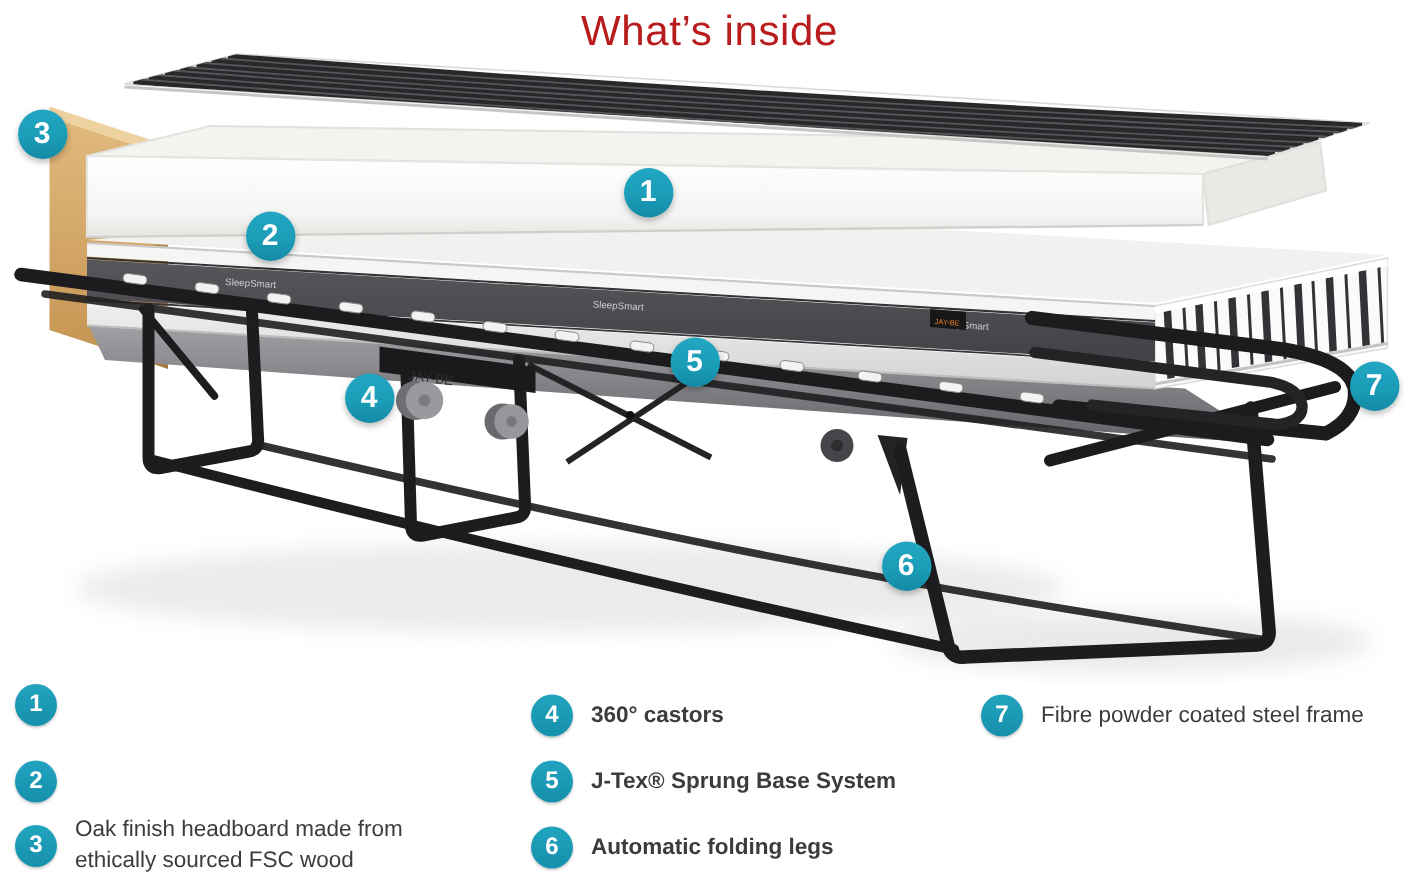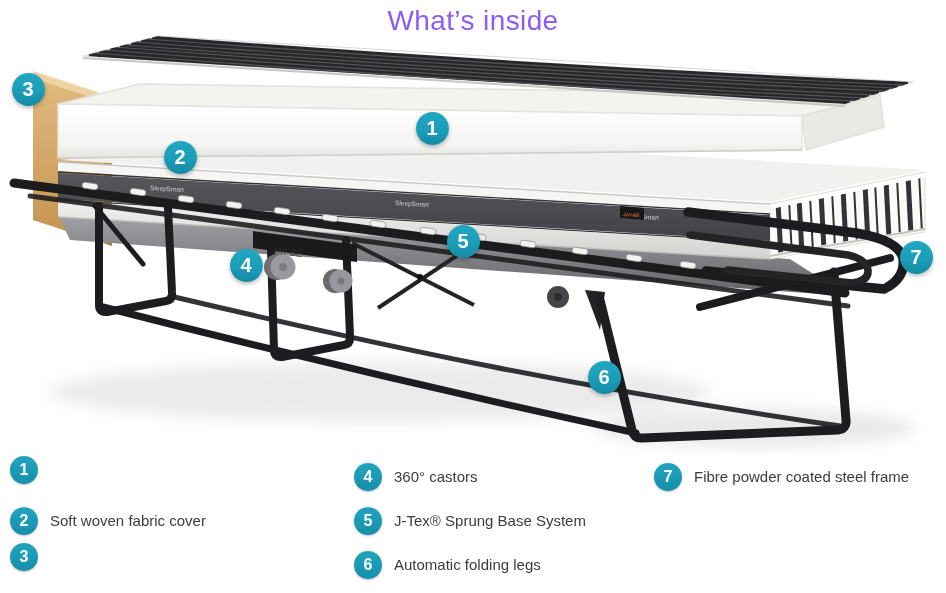--- a/index.html
+++ b/index.html
@@ -1,33 +1,33 @@
 <!DOCTYPE html>
 <html><head>
 <meta charset="utf-8">
 <style>
   html,body{margin:0;padding:0;background:#ffffff;}
   #page{position:relative;width:946px;height:593px;background:#fff;overflow:hidden;
         font-family:"Liberation Sans","DejaVu Sans",sans-serif;}
   #title{position:absolute;top:5px;left:0;width:946px;text-align:center;
-         font-size:28px;letter-spacing:.4px;color:#8b5cf6;}
+         font-size:28px;letter-spacing:.4px;color:#b91c1c;}
   #bed-svg{position:absolute;top:0;left:0;}
   .marker{position:absolute;width:33px;height:33px;border-radius:50%;
           background:linear-gradient(180deg,#22a6c1 0%,#1b9db8 55%,#148aa5 100%);
           box-shadow:0 2px 4px rgba(0,0,0,.28);
           display:flex;align-items:center;justify-content:center;
           color:#fff;font-size:20px;font-weight:bold;cursor:default;}
   .lg-row{position:absolute;display:flex;align-items:center;gap:12px;}
   .lg-circle{flex:0 0 28px;width:28px;height:28px;border-radius:50%;
              background:linear-gradient(180deg,#21a4bf,#168fab);
              box-shadow:0 1px 2px rgba(0,0,0,.25);
              display:flex;align-items:center;justify-content:center;
              color:#fff;font-size:16px;font-weight:bold;}
   .lg-text{font-size:15px;line-height:1.38;color:#3c3c3c;}
-  .w250{max-width:250px;} .w230{max-width:230px;}
+  .w250{max-width:250px;} .w230{max-width:230px;font-weight:bold;}
 </style>
 </head>
 <body>
 
 <div id="page">
 
   <div id="title">What’s inside</div>
 
   <svg id="bed-svg" width="946" height="455" viewBox="0 0 946 455">
     <defs>
@@ -224,24 +224,24 @@
     </div>
   <div class="marker" style="left: 899.5px; top: 240.5px;">
     <span>7</span>
     </div>
 
   <div class="lg-row" style="left:10px;top:456px">
     <div class="lg-circle">1</div>
   </div>
   <div class="lg-row" style="left:10px;top:507px">
     <div class="lg-circle">2</div>
-    <div class="lg-text w250">Soft woven fabric cover</div>
   </div>
   <div class="lg-row" style="left:10px;top:543px">
     <div class="lg-circle">3</div>
+    <div class="lg-text w250">Oak finish headboard made from ethically sourced FSC wood</div>
   </div>
   <div class="lg-row" style="left:354px;top:463px">
     <div class="lg-circle">4</div>
     <div class="lg-text w230">360° castors</div>
   </div>
   <div class="lg-row" style="left:354px;top:507px">
     <div class="lg-circle">5</div>
     <div class="lg-text w230">J-Tex® Sprung Base System</div>
   </div>
   <div class="lg-row" style="left:354px;top:551px">

